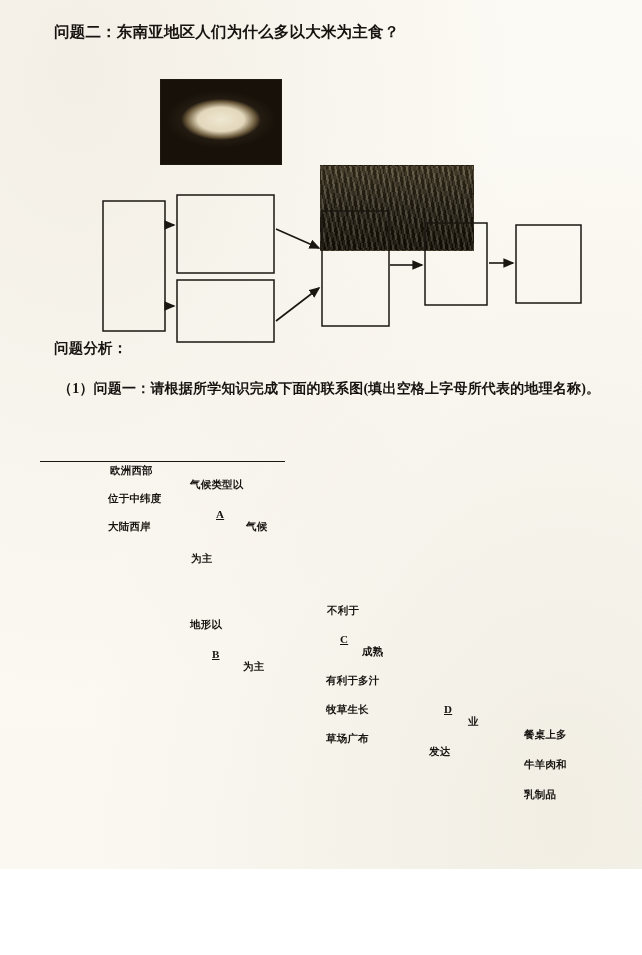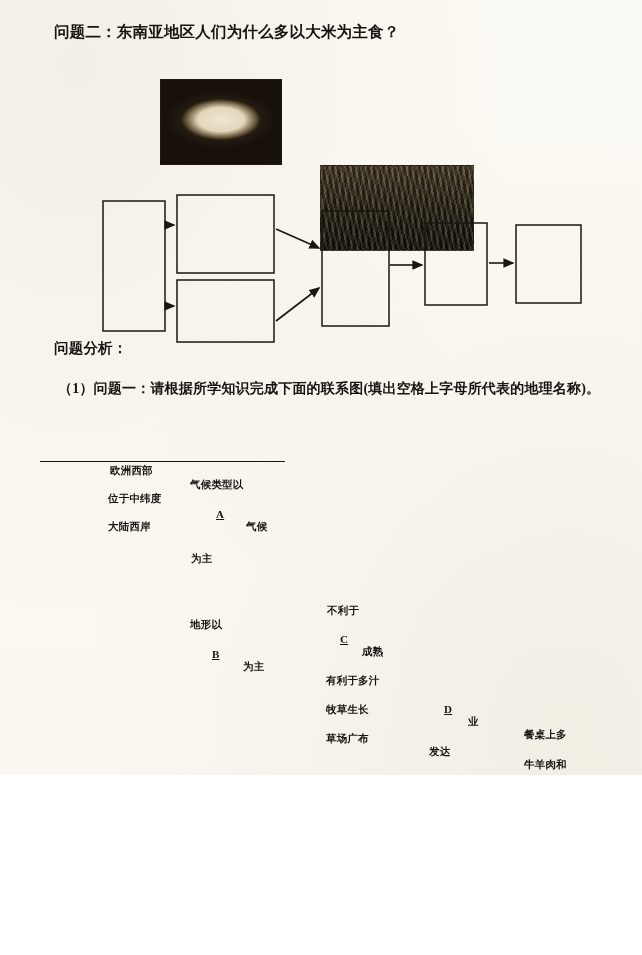--- a/index.html
+++ b/index.html
@@ -7,21 +7,21 @@
     margin: 0;
     padding: 0;
     background: #ffffff;
   }
   body {
     font-family: "Liberation Serif", "DejaVu Serif", serif;
   }
   #page {
     position: relative;
     width: 642px;
-    height: 775px;
+    height: 869px;
     overflow: hidden;
     background: #fde047;
     color: #13110f;
   }
   
   #page::before {
     content: "";
     position: absolute;
     inset: 0;
     pointer-events: none;

